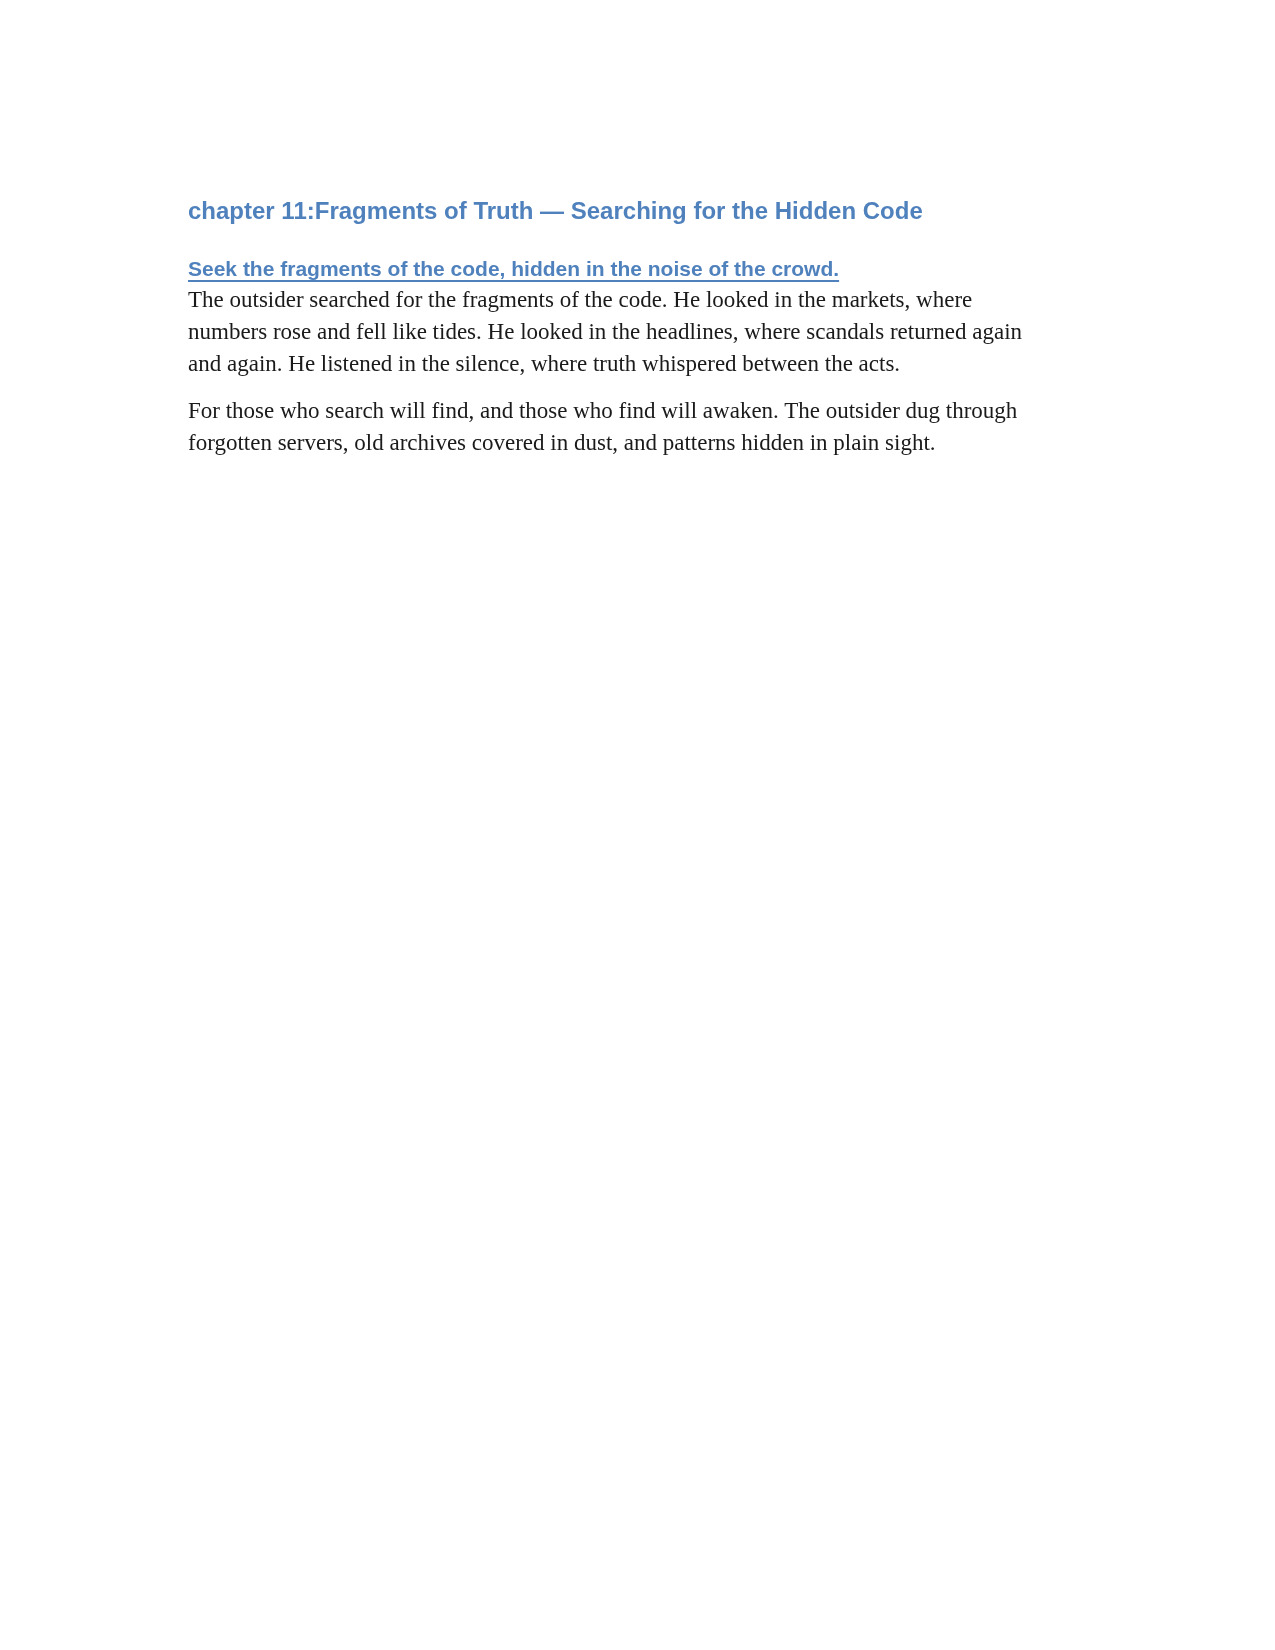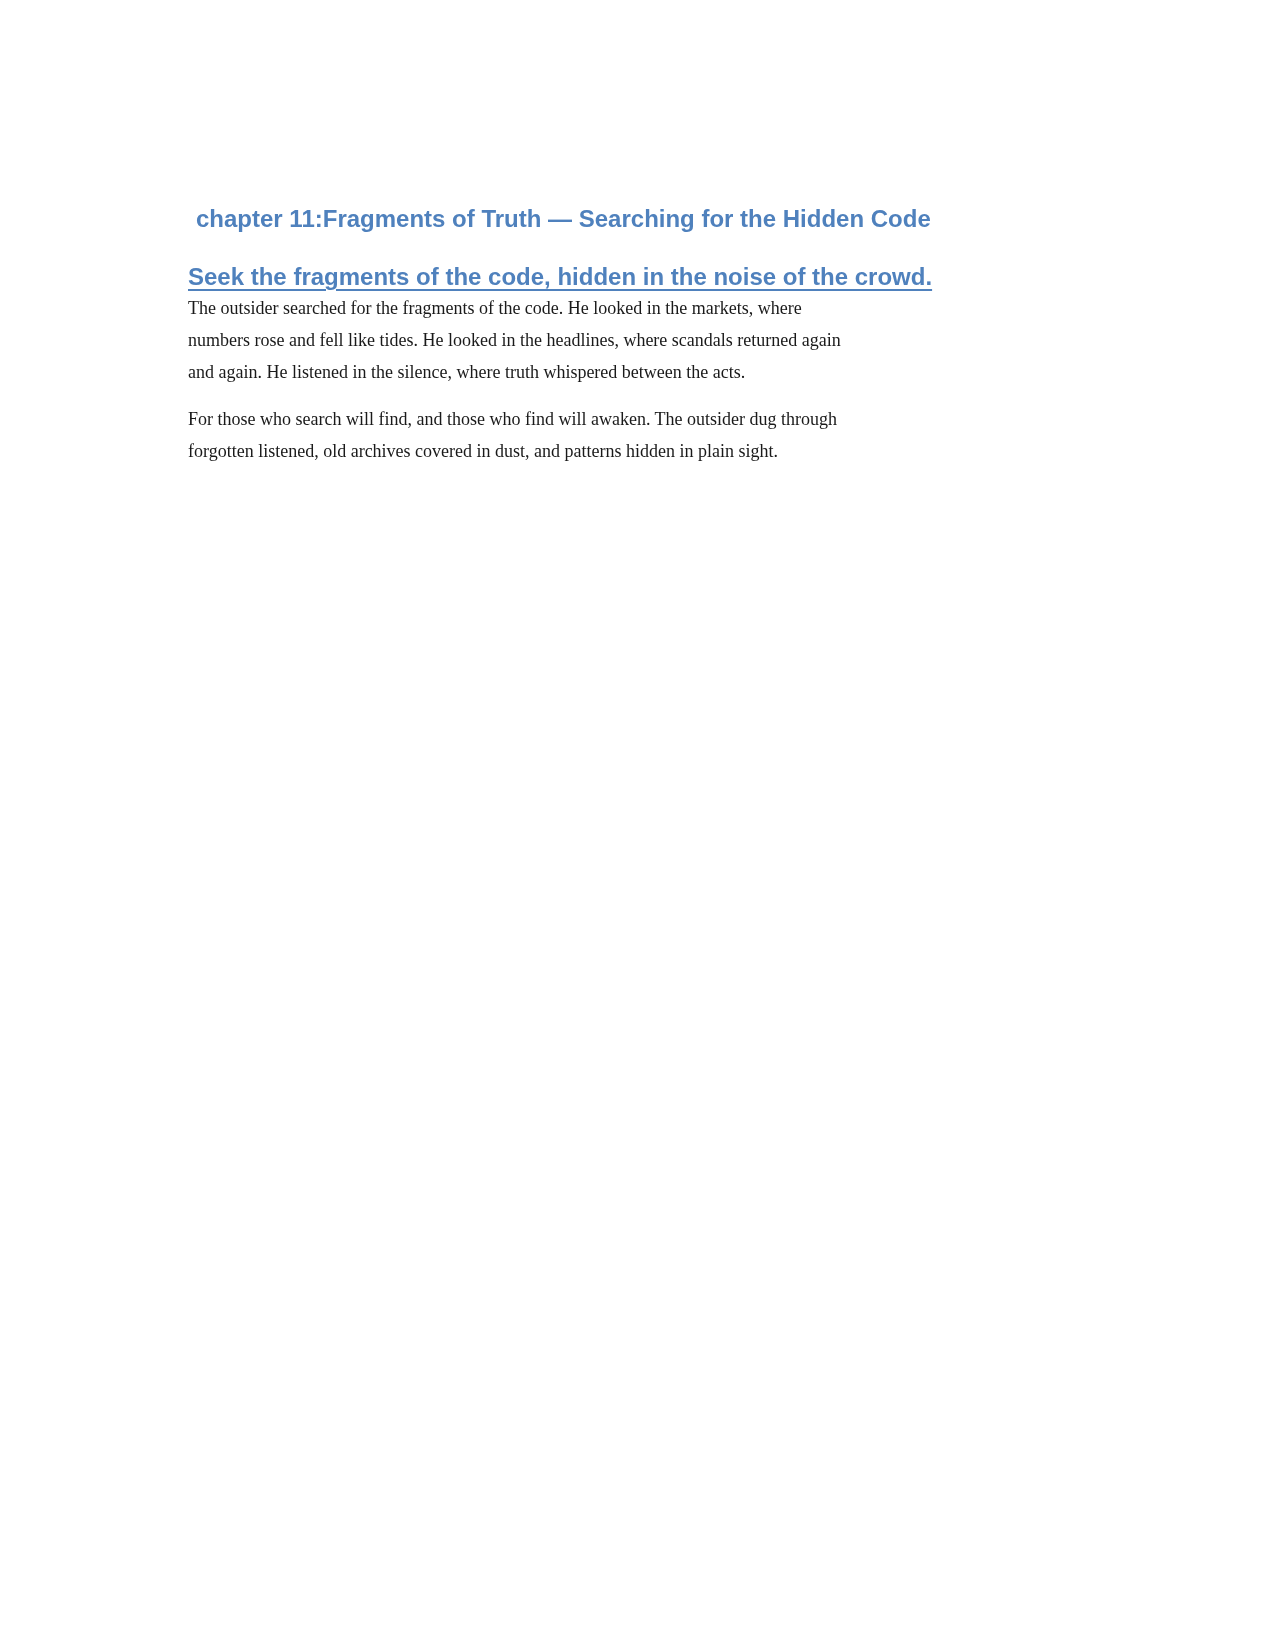--- a/index.html
+++ b/index.html
@@ -17,44 +17,44 @@
     position: absolute;
     top: 0;
     left: 0;
     width: 1275px;
     height: 1650px;
     box-sizing: border-box;
     padding: 196px 90px 0 188px;
     background: #ffffff;
   }
   .doc-heading {
-    margin: 8px;
+    margin: 0;
     font-family: "Liberation Sans", sans-serif;
     font-weight: bold;
     font-size: 24px;
     line-height: 30px;
     color: #4f81bd;
     letter-spacing: 0px;
   }
   .doc-subheading {
     margin: 28px 0 0 0;
     font-family: "Liberation Sans", sans-serif;
     font-weight: bold;
-    font-size: 24px;
+    font-size: 21px;
     line-height: 30px;
     color: #4f81bd;
     text-decoration: underline;
     text-underline-offset: 4px;
     text-decoration-thickness: 2px;
   }
   .doc-paragraph {
     margin: 0 0 15px 0;
     max-width: 905px;
     font-family: "Liberation Serif", "DejaVu Serif", serif;
-    font-size: 18px;
+    font-size: 23px;
     line-height: 32px;
     color: #1a1a1a;
     white-space: pre-line;
   }
   .doc-paragraph:first-of-type {
     margin-top: 0;
   }
 </style>
 </head>
 <body>
@@ -62,15 +62,15 @@
 <div class="page">
   <h1 class="doc-heading">chapter 11:Fragments of Truth — Searching for the Hidden Code</h1>
 
   <h2 class="doc-subheading">Seek the fragments of the code, hidden in the noise of the crowd.</h2>
 
   <p class="doc-paragraph">The outsider searched for the fragments of the code. He looked in the markets, where
 numbers rose and fell like tides. He looked in the headlines, where scandals returned again
 and again. He listened in the silence, where truth whispered between the acts.</p>
 
   <p class="doc-paragraph">For those who search will find, and those who find will awaken. The outsider dug through
-forgotten listened, old archives covered in dust, and patterns hidden in plain sight.</p>
+forgotten servers, old archives covered in dust, and patterns hidden in plain sight.</p>
 
 </div>
 
 </body></html>

